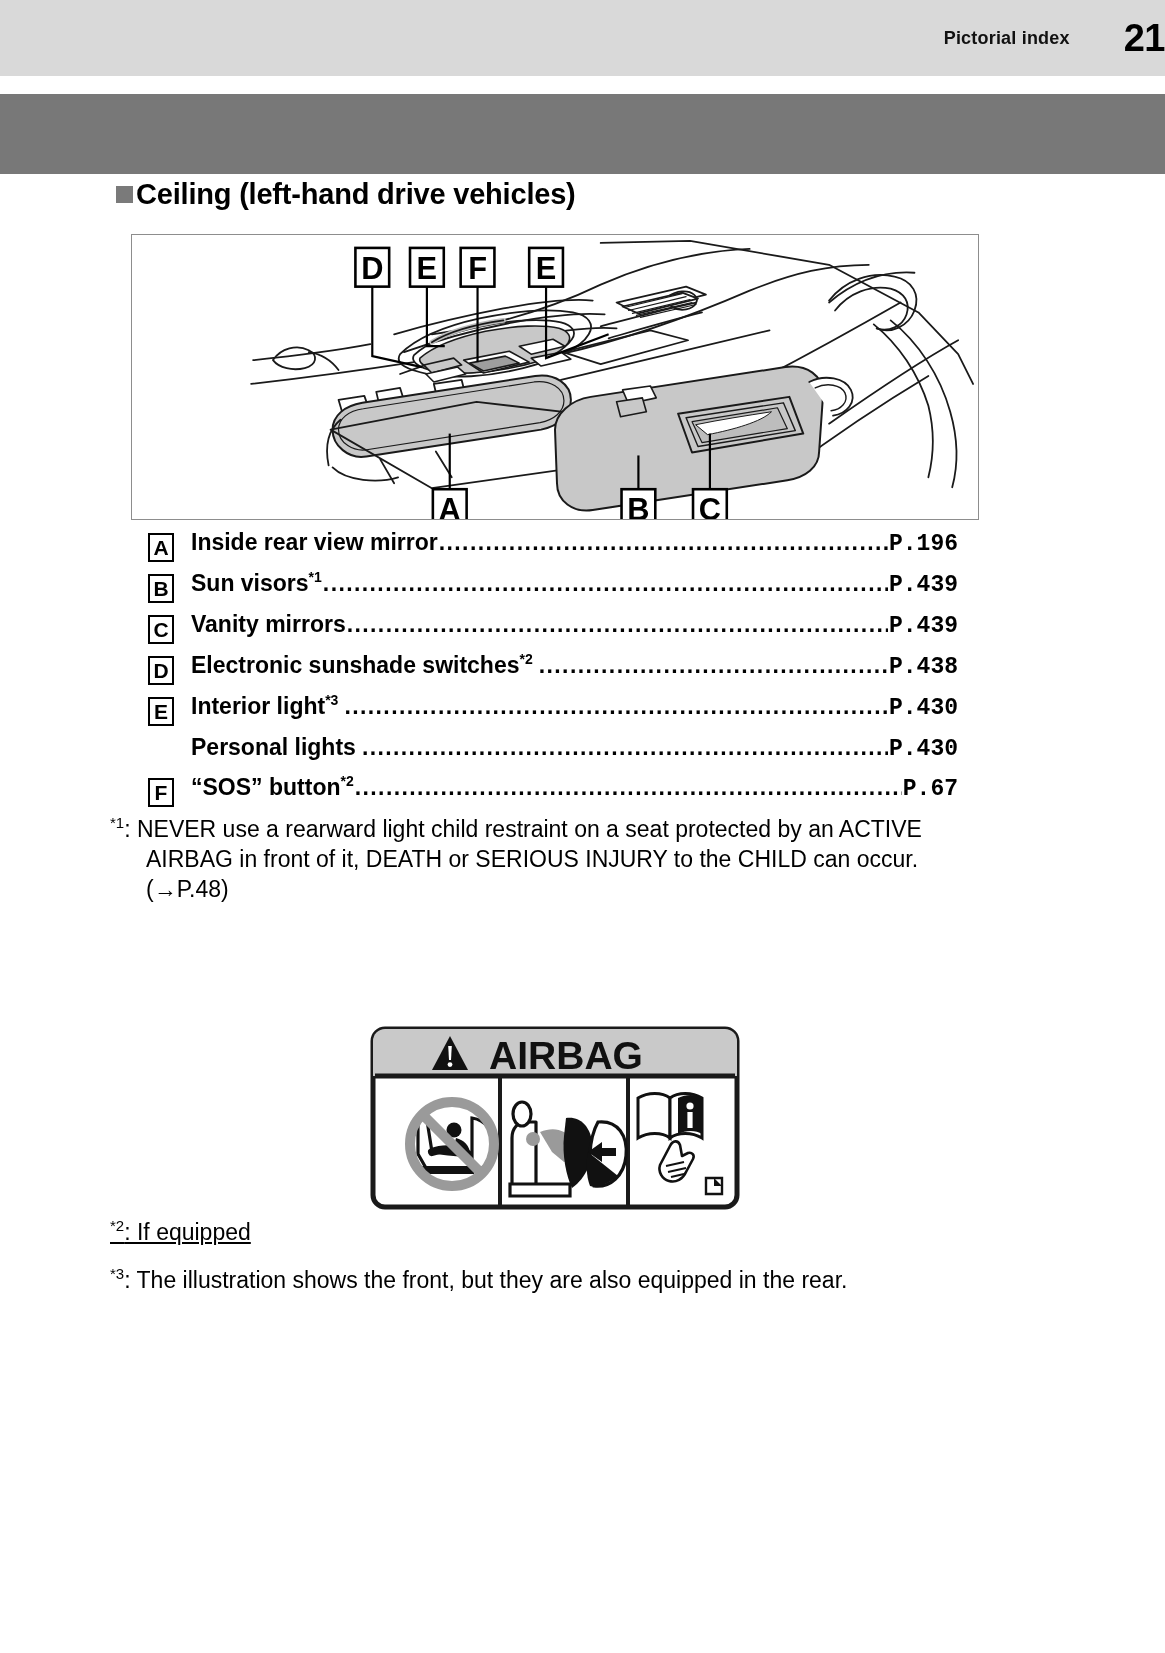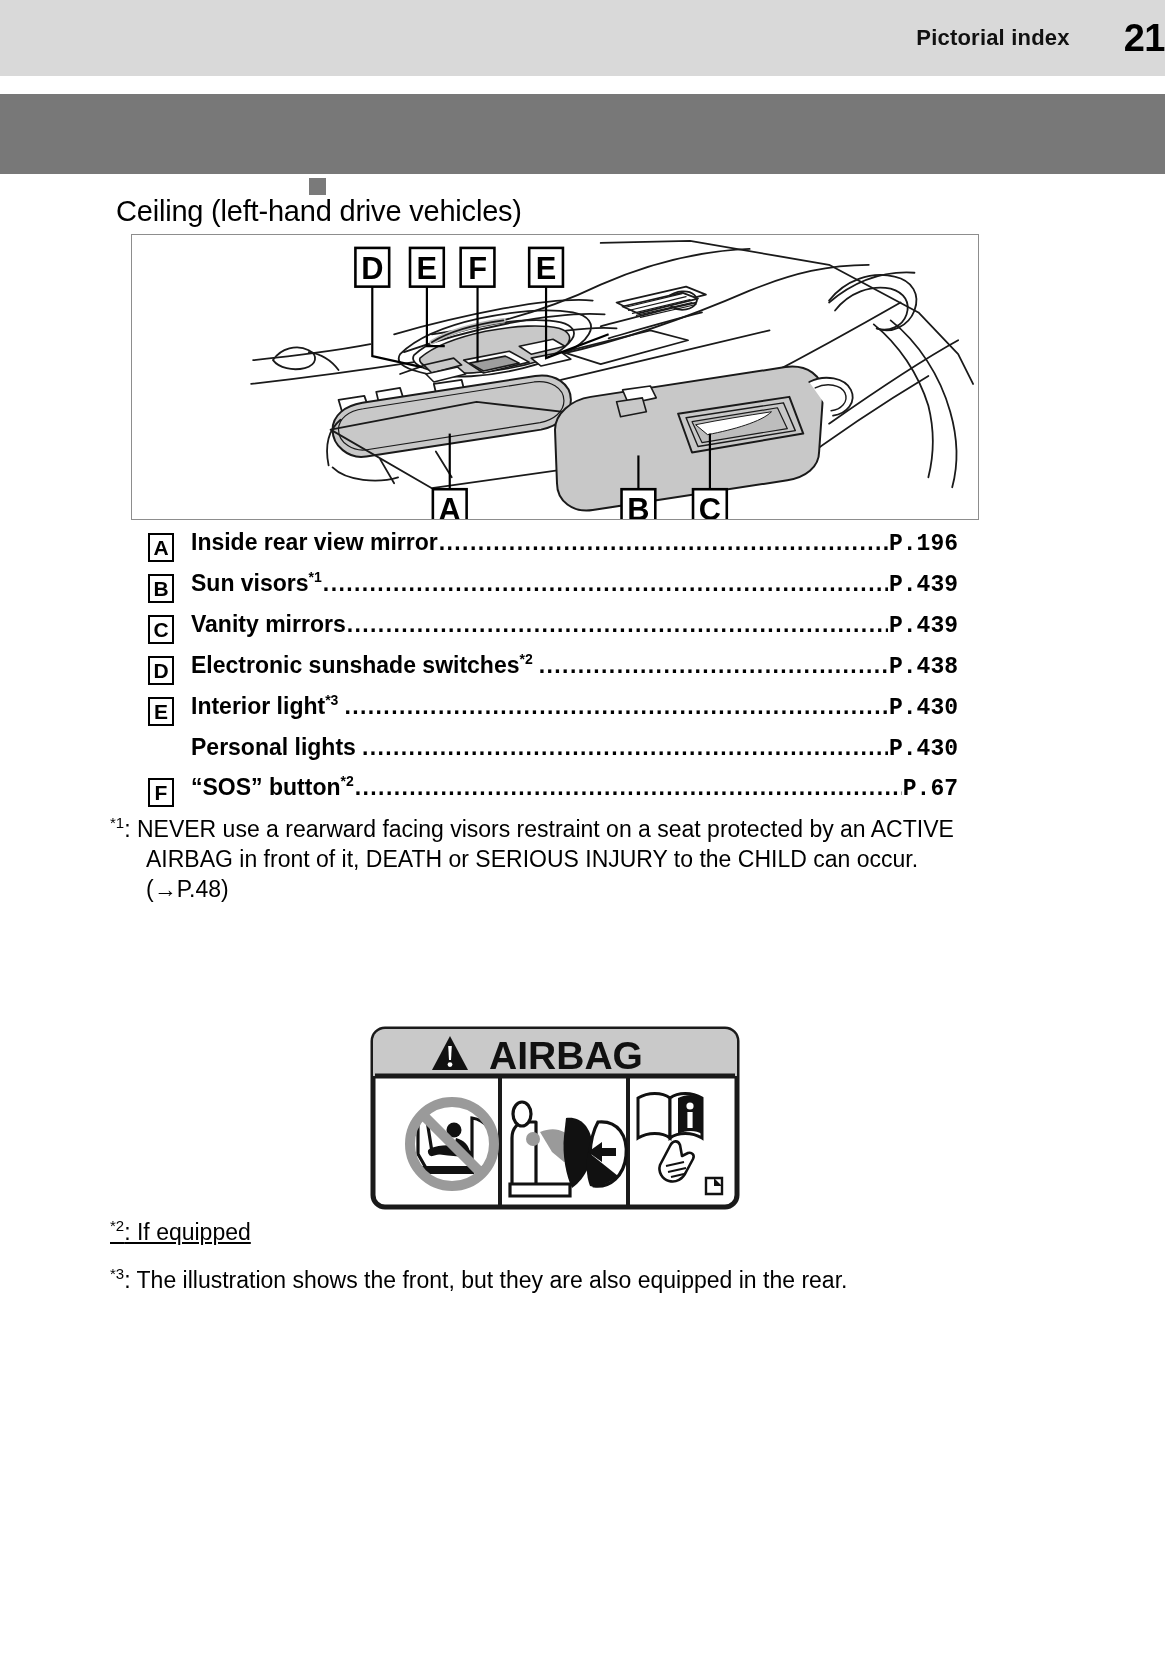--- a/index.html
+++ b/index.html
@@ -21,21 +21,21 @@
     position: absolute;
     top: 0; left: 0;
     width: 1165px;
     height: 76px;
     background: #d9d9d9;
     display: flex;
     align-items: center;
     justify-content: flex-end;
   }
   .header-title {
-    font-size: 22px;
+    font-size: 18px;
     font-weight: bold;
     letter-spacing: 0.2px;
     color: #111;
     margin-right: 54px;
   }
   .header-pageno {
     font-size: 38px;
     font-weight: bold;
     color: #000;
     letter-spacing: -0.5px;
@@ -49,26 +49,25 @@
     height: 80px;
     background: #787878;
   }
 
   
   .section-heading {
     position: absolute;
     top: 178px;
     left: 116px;
     font-size: 29px;
-    font-weight: normal;
+    font-weight: bold;
     letter-spacing: -0.2px;
     white-space: nowrap;
     display: flex;
     align-items: center;
-    flex-direction: column;
   }
   .heading-marker {
     display: inline-block;
     width: 17px;
     height: 17px;
     background: #7a7a7a;
     margin-right: 3px;
   }
 
   
@@ -394,21 +393,21 @@
       <span class="entry-label"><span>“SOS” button</span><sup>*2</sup></span>
       <span class="leader">............................................................................................................................................................</span>
       <span class="entry-page">P.67</span>
     </div>
   </div>
 
 </div>
 
 <div class="footnote fn1">
   <span class="fn-body">
-    <sup>*1</sup><span>: NEVER use a rearward facing visors restraint on a seat protected by an ACTIVE</span>
+    <sup>*1</sup><span>: NEVER use a rearward light child restraint on a seat protected by an ACTIVE</span>
   </span>
   <span class="fn-cont">AIRBAG in front of it, DEATH or SERIOUS INJURY to the CHILD can occur.</span>
   <span class="fn-cont">(→P.48)</span>
 </div>
 
 <div class="airbag-label">
   <svg viewBox="0 0 370 184" xmlns="http://www.w3.org/2000/svg">
 
     <rect x="3" y="3" width="364" height="178" rx="12" ry="12" fill="#ffffff" stroke="#1a1a1a" stroke-width="5"></rect>
 

